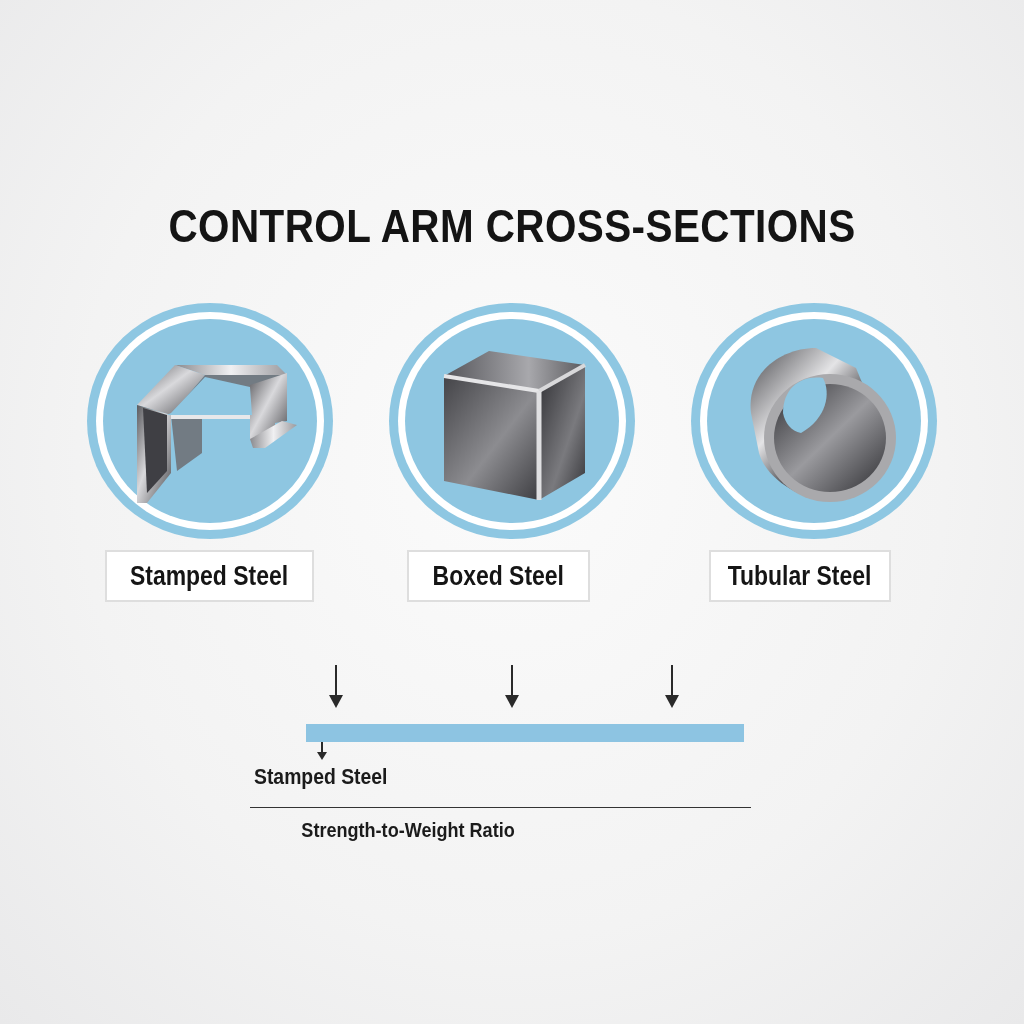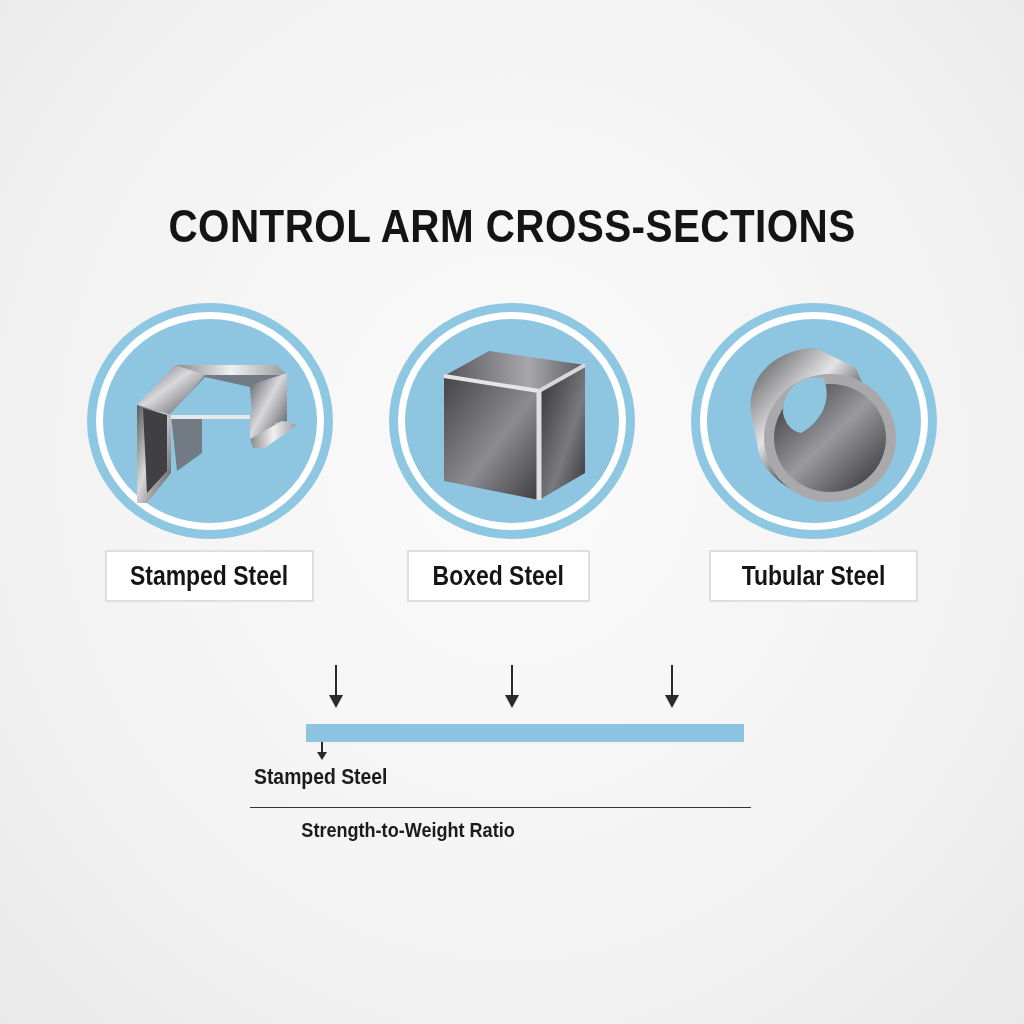--- a/index.html
+++ b/index.html
@@ -109,21 +109,21 @@
           <stop offset="0.5" stop-color="#9a9a9e"></stop>
           <stop offset="1" stop-color="#2e2e32"></stop>
       </linearGradient>
     </defs>
     <path d="M60,110 C55,70 90,45 125,45 L165,65 L200,150 L150,198 C110,200 75,175 68,150 Z" fill="url(#t1)"></path>
     <ellipse cx="139" cy="135" rx="66" ry="64" fill="#a9a9ac"></ellipse>
     <ellipse cx="139" cy="135" rx="56" ry="54" fill="url(#t2)"></ellipse>
     <path d="M92,110 C92,85 110,72 132,75 C140,90 136,115 110,130 C100,128 94,120 92,110 Z" fill="#8ec6e1"></path>
   </svg>
 </div>
-<div class="label" style="left:709px;top:550px;width:209px;">
+<div class="label" style="left:709px;top:550px;width:182px;">
   <span>Tubular Steel</span>
 </div>
 
 <svg class="arrow" style="left:326px;top:665px;" width="20" height="45">
   <line x1="10" y1="0" x2="10" y2="32" stroke="#2a2a2a" stroke-width="2"></line>
   <polygon points="3,30 17,30 10,43" fill="#2a2a2a"></polygon>
 </svg>
 <svg class="arrow" style="left:502px;top:665px;" width="20" height="45">
   <line x1="10" y1="0" x2="10" y2="32" stroke="#2a2a2a" stroke-width="2"></line>
   <polygon points="3,30 17,30 10,43" fill="#2a2a2a"></polygon>

